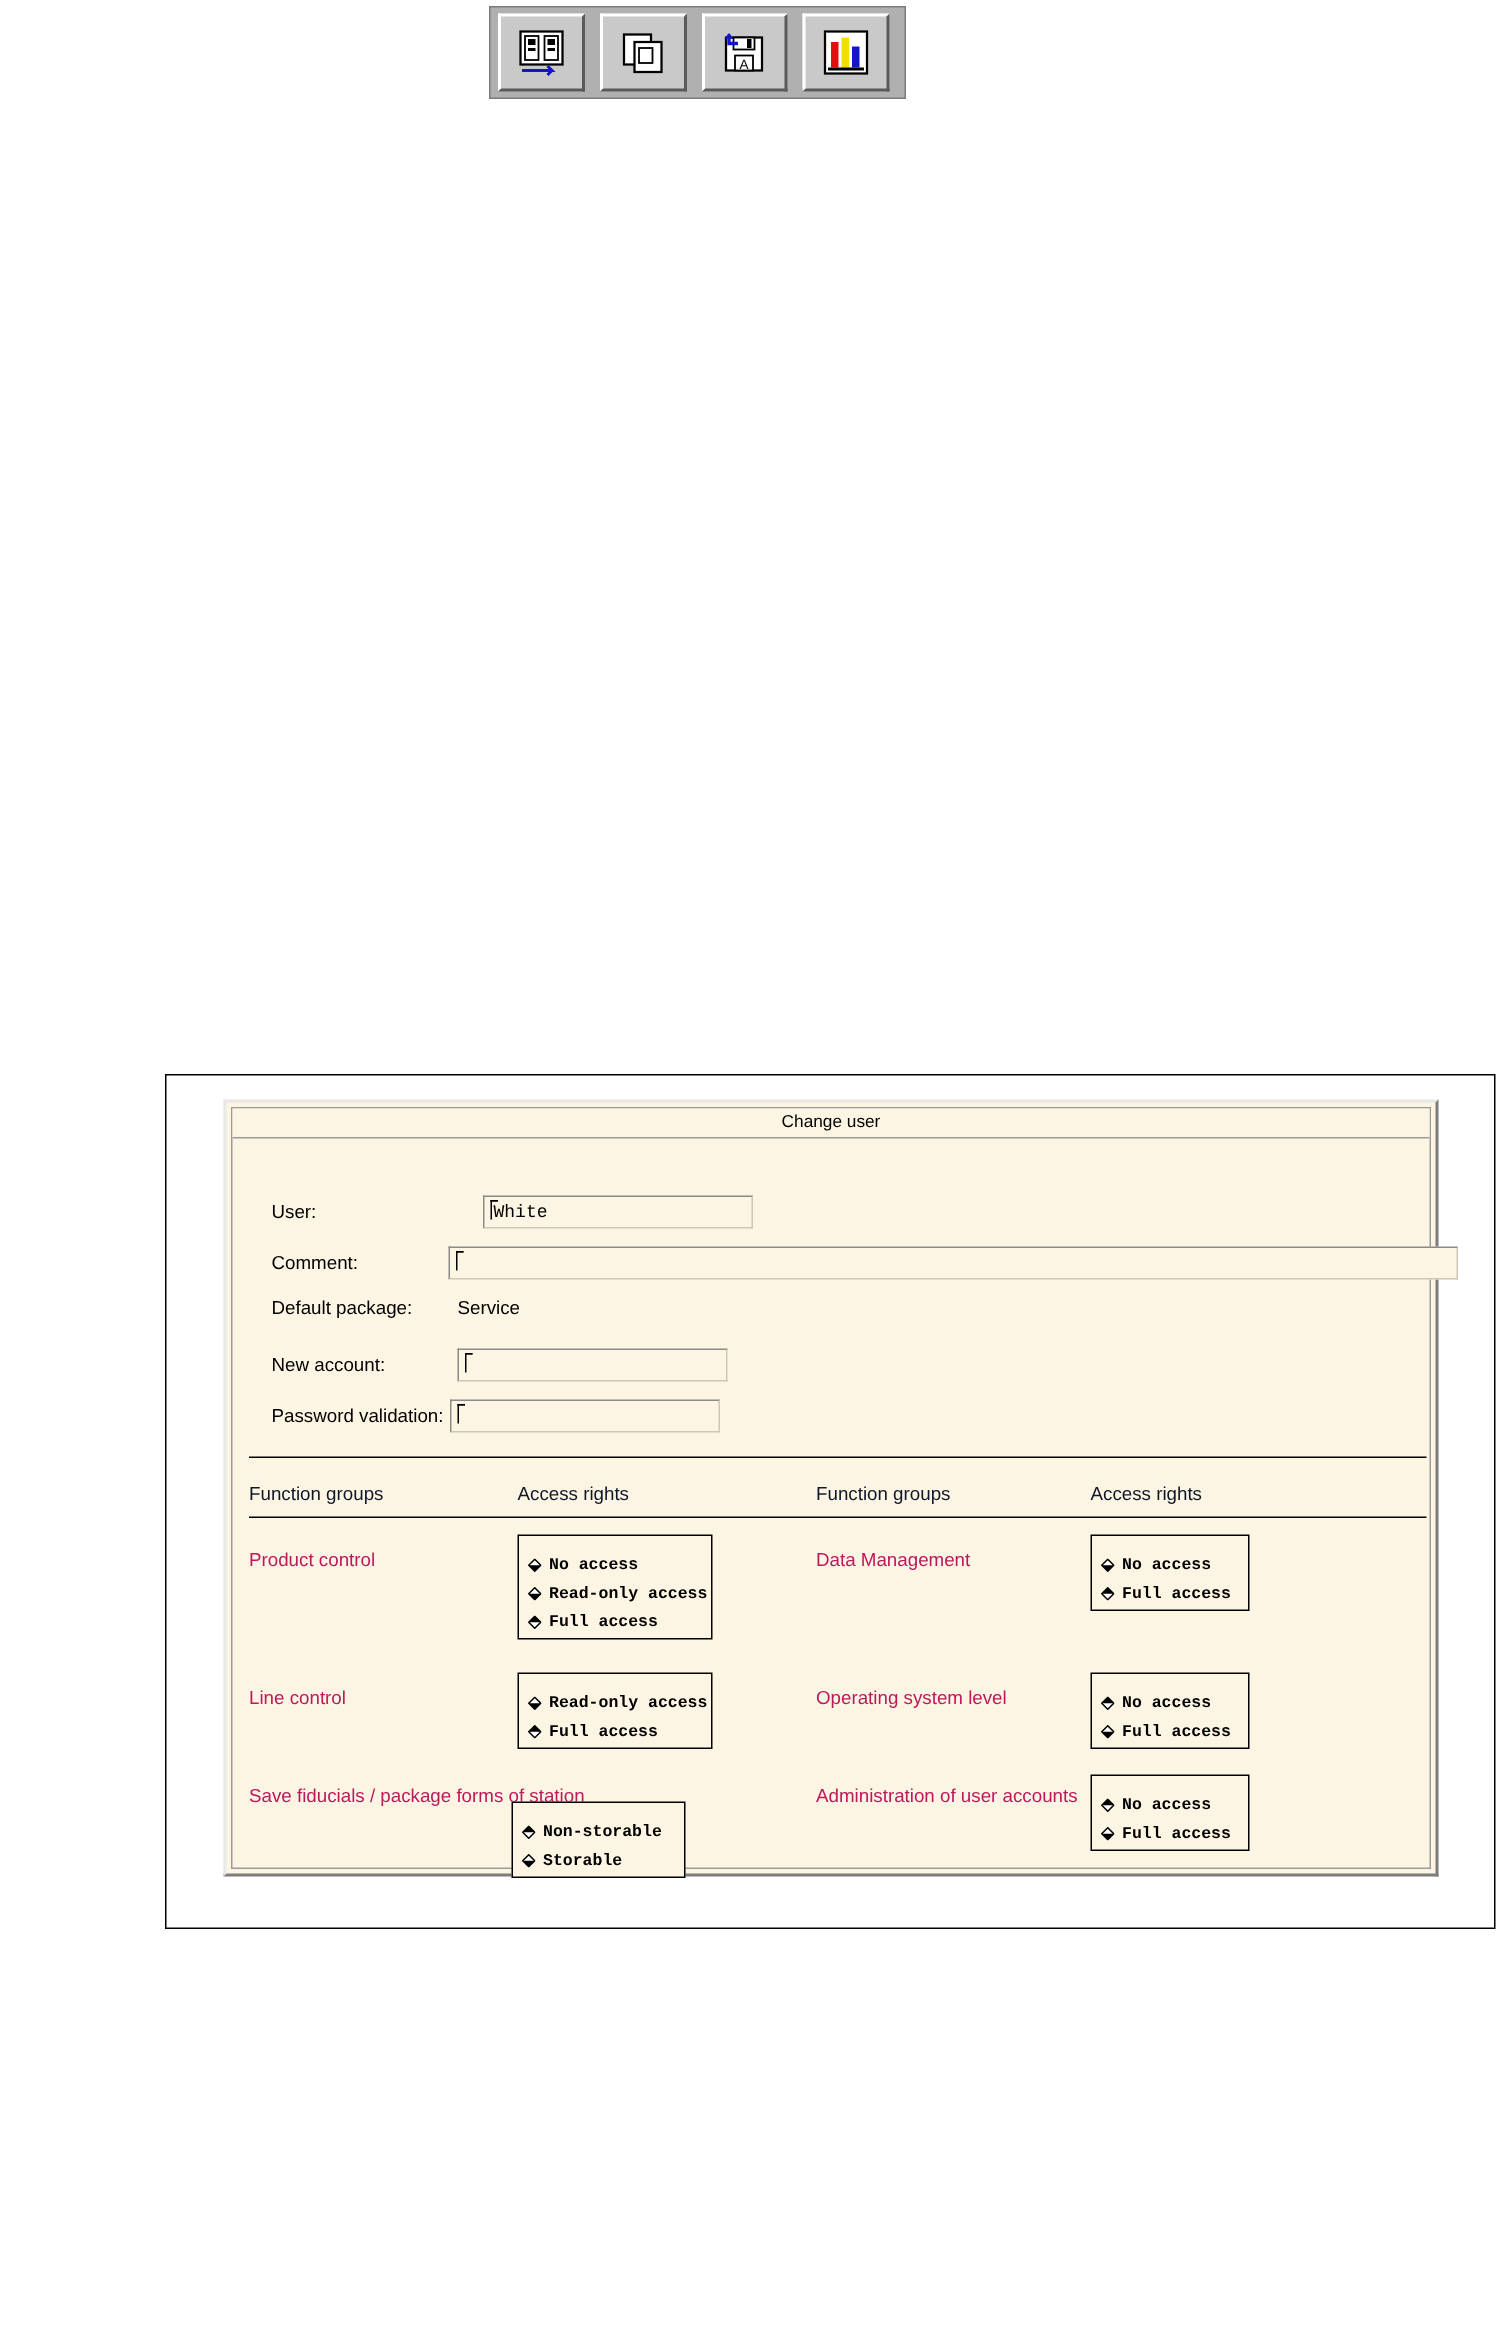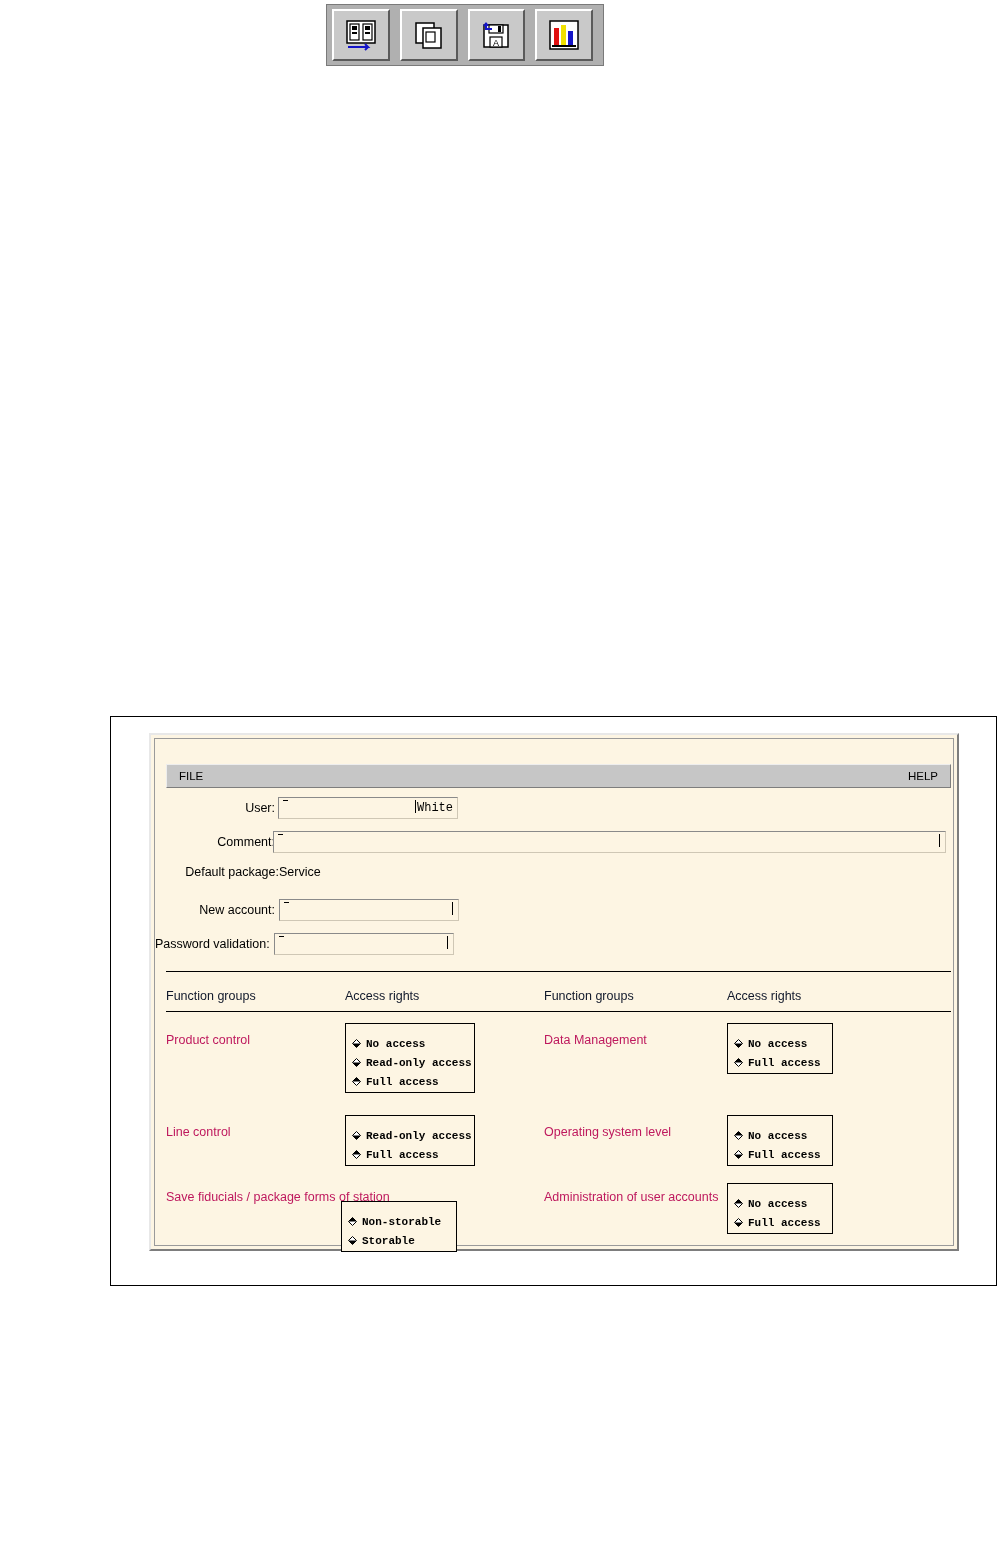--- a/index.html
+++ b/index.html
@@ -115,24 +115,23 @@
   .form-area {
     position: absolute;
     left: 0;
     top: 56px;
     width: 100%;
     font-size: 12.5px;
     color: #000;
   }
   .row {
     position: absolute;
-    left: 0;
+    left: 26px;
     display: flex;
     align-items: center;
-    text-align: right;
   }
   .lbl { white-space: nowrap; }
   .field {
     background: #fdf5e3;
     border-top: 1px solid #8a8a8a;
     border-left: 1px solid #8a8a8a;
     border-right: 1px solid #cfc7b5;
     border-bottom: 1px solid #cfc7b5;
     box-sizing: border-box;
     height: 22px;
@@ -264,31 +263,28 @@
       </svg>
     </span>
   </div>
 
 </div>
 
 <div class="doc-frame">
   <div class="dialog">
     <div class="dialog-inner">
 
-
-      <div class="menu-bar">
-        <span class="menu-item">FILE</span>
-        <span class="menu-item">HELP</span>
-      </div>
+      <div class="title-bar">Change user</div>
+
 
       <div class="form-area">
 
         <div class="row" style="top:2px;">
           <span class="lbl" style="width:120px;">User:</span>
-          <span class="field" style="width:180px; margin-left:3px;"><span class="caret"></span><span>White</span></span>
+          <span class="field" style="width:180px; margin-left:21px;"><span class="caret"></span><span>White</span></span>
         </div>
 
         <div class="row" style="top:36px;">
           <span class="lbl" style="width:120px;">Comment:</span>
           <span class="field" style="width:673px; margin-left:-2px;"><span class="caret"></span><span></span></span>
         </div>
 
         <div class="row" style="top:70px;">
           <span class="lbl" style="width:124px;">Default package:</span>
           <span class="lbl">Service</span>

